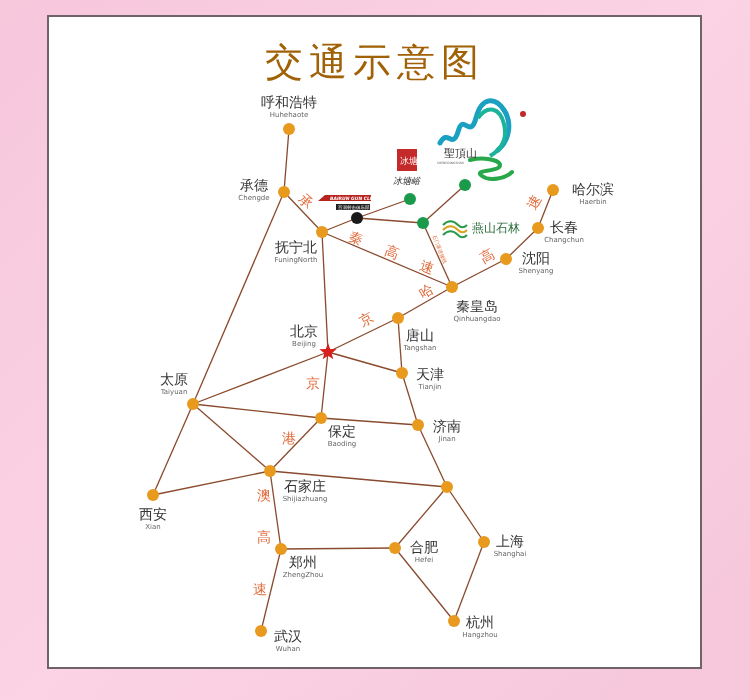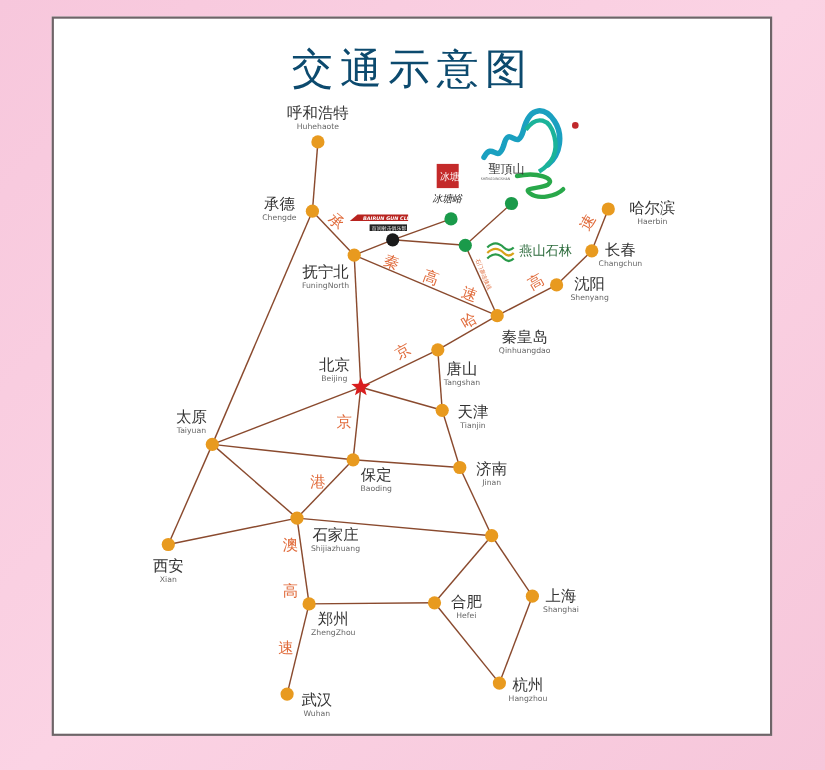--- a/index.html
+++ b/index.html
@@ -8,21 +8,21 @@
     background: linear-gradient(135deg, #f7c7dc 0%, #fbd3e4 50%, #f6c6da 100%);
     font-family: "DejaVu Sans", sans-serif;
     position: relative;
   }
   .frame {
     position: absolute; left: 47px; top: 15px; width: 655px; height: 654px;
     background: #ffffff; border: 2px solid #6e6468; box-sizing: border-box;
   }
   .title {
     position: absolute; left: 0; top: 37px; width: 750px; text-align: center;
-    font-family: "DejaVu Serif", serif; font-size: 38px; letter-spacing: 6px; color: #0c4a6e;
+    font-family: "DejaVu Serif", serif; font-size: 38px; letter-spacing: 6px; color: #a16207;
   }
   svg.map { position: absolute; left: 0; top: 0; }
   .city-cn { font-family: "DejaVu Sans", sans-serif; font-size: 14px; fill: #333; }
   .city-en { font-family: "DejaVu Sans", sans-serif; font-size: 7px; fill: #666; }
   .route-ch { font-family: "DejaVu Sans", sans-serif; font-size: 14px; fill: #e06a3a; }
   .logo-text { font-family: "DejaVu Serif", serif; }
 </style>
 </head>
 <body>
 

